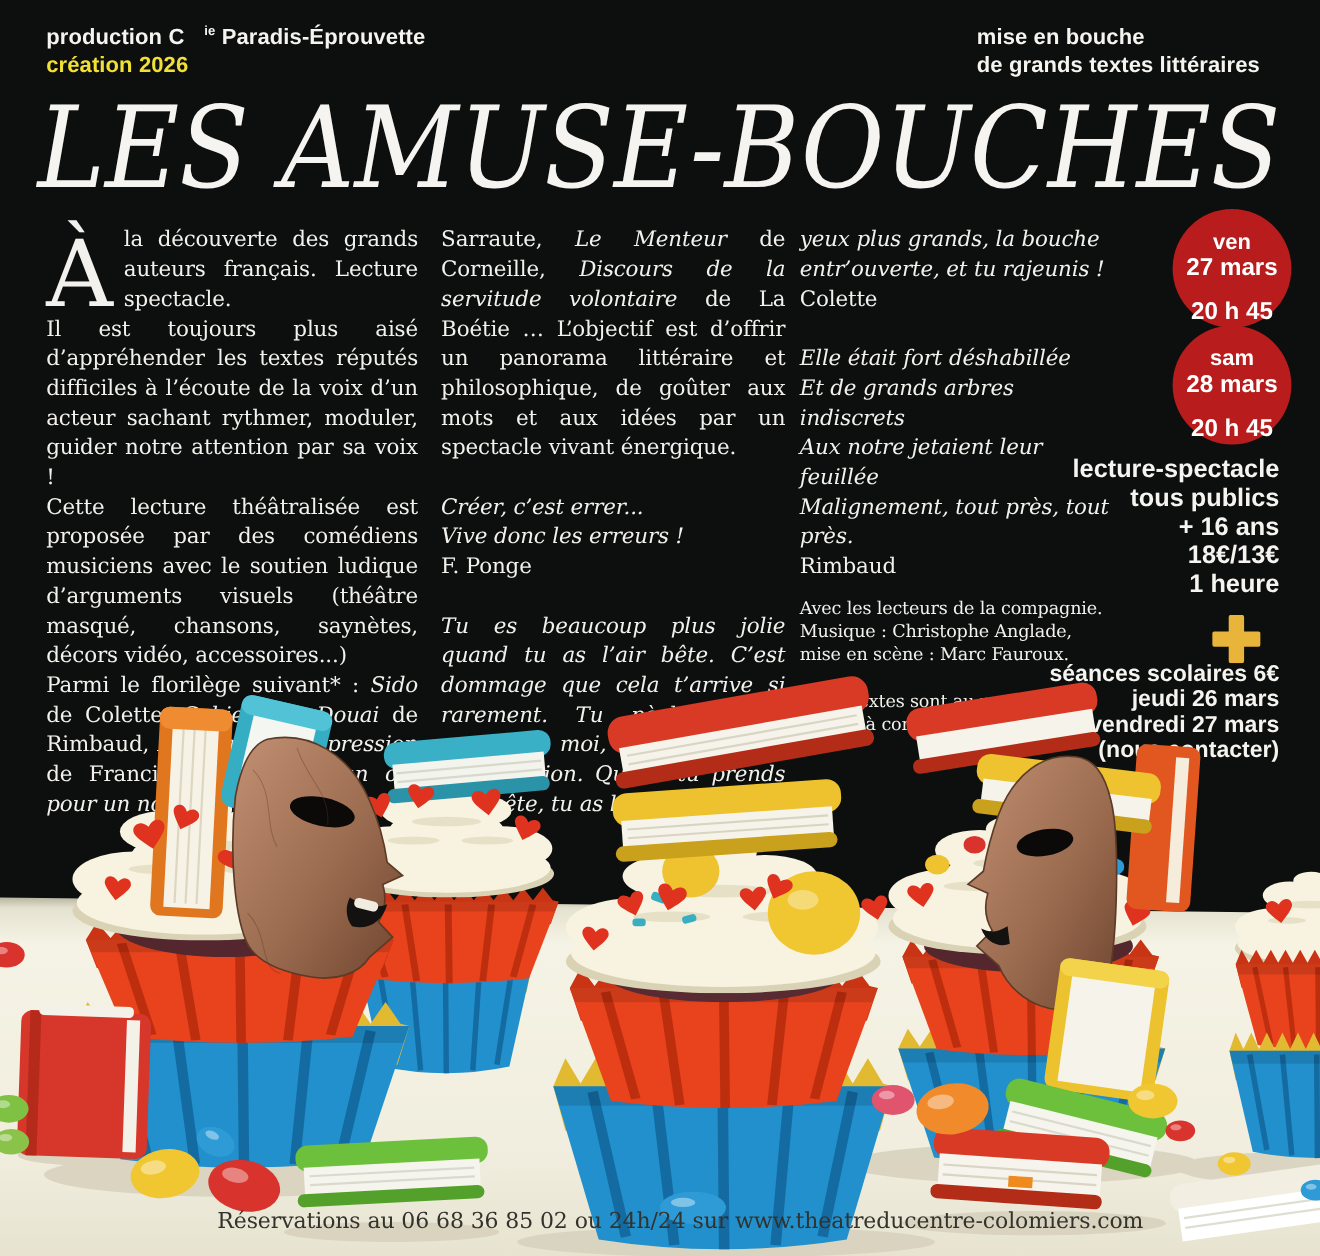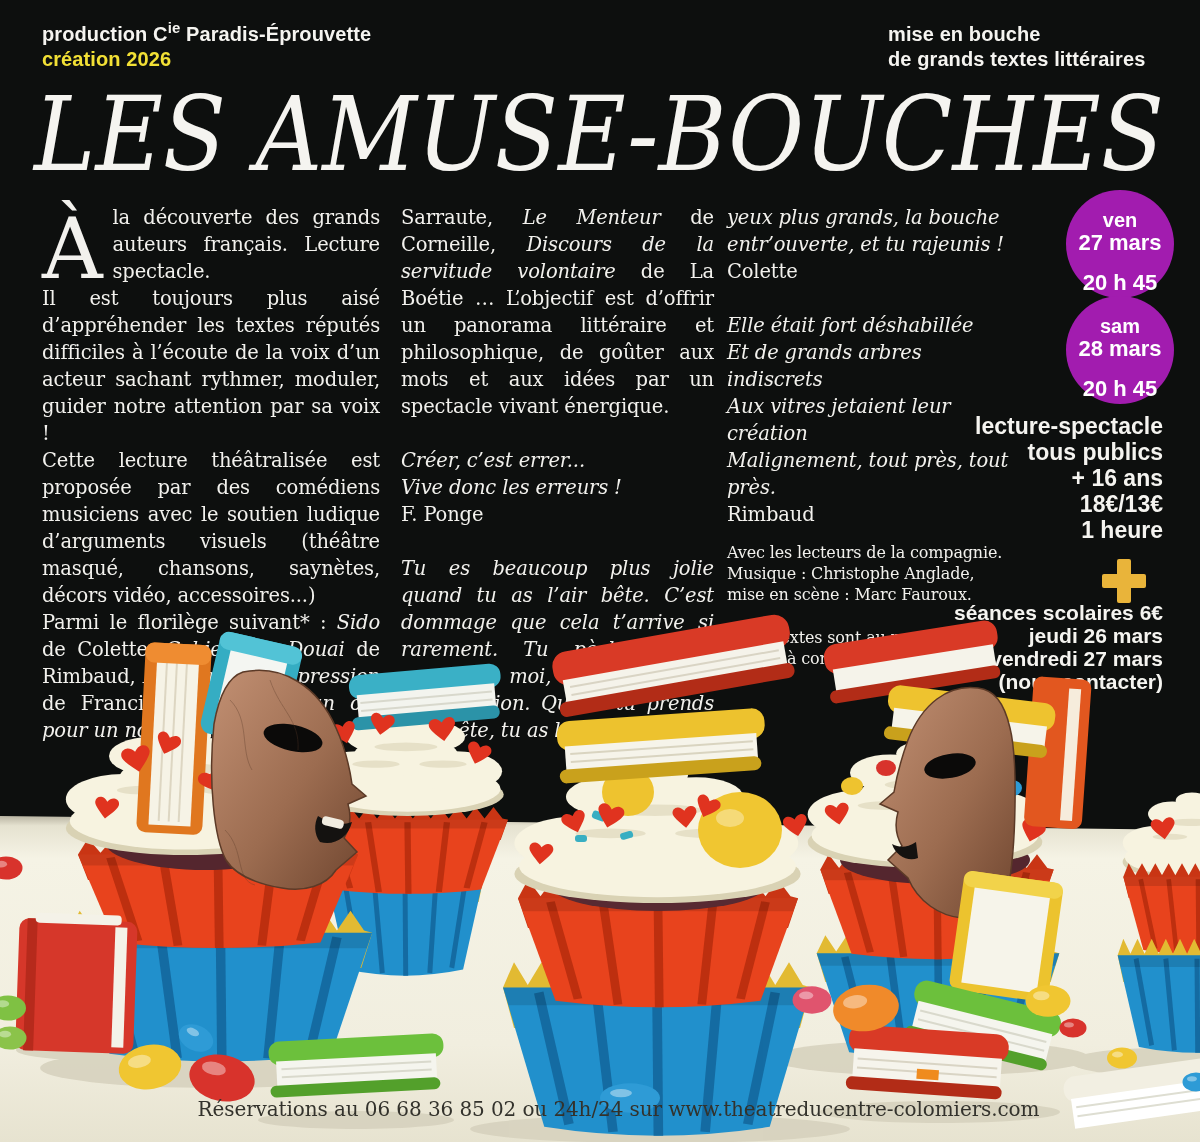--- a/index.html
+++ b/index.html
@@ -5,21 +5,21 @@
   html,body { margin:0; padding:0; background:#2a2a2a; }
   .poster {
     position:relative; width:1200px; height:1142px; margin:0 auto;
     background:#0d0f0e; overflow:hidden;
     font-family:"Liberation Sans", sans-serif; color:#f5f4f0;
   }
   
   .hd { position:absolute; font-weight:700; font-size:20px; line-height:25px; letter-spacing:.1px; }
   .hd-left { left:42px; top:22px; }
   .hd-left .creation { color:#f2e035; }
-  .hd sup { font-size:15px; line-height:0; vertical-align:super; }
+  .hd sup { font-size:12px; line-height:0; vertical-align:super;margin-left:18px; }
   .hd-right { left:888px; top:22px; }
   
   .title-svg { position:absolute; left:0; top:64px; }
   
   .col {
     position:absolute; top:204px; color:#f2f1ed;
     font-family:"DejaVu Serif", serif; font-size:19.5px; line-height:27px; letter-spacing:-0.15px;
   }
   .col i { font-style:italic; }
   .col-1 { left:42px; width:338px; text-align:justify; }
@@ -27,21 +27,21 @@
   .col-3 { left:727px; width:287px; }
   .dropcap {
     float:left; font-family:"DejaVu Serif", serif;
     font-size:84px; line-height:70px; padding:10px 10px 0 0;
   }
   .credits  { margin-top:14px; font-size:16px; line-height:21px; }
   .footnote { margin-top:22px; font-size:16px; line-height:21px; }
   
   .circle {
     position:absolute; left:1066px; width:108px; height:108px; border-radius:50%;
-    background:#a21caf; text-align:center; font-weight:700; color:#fff;
+    background:#b91c1c; text-align:center; font-weight:700; color:#fff;
   }
   .circle .day  { margin-top:19px; font-size:20px; line-height:22px; }
   .circle .date { font-size:22px; line-height:24px; }
   .circle .time { font-size:22px; line-height:24px;margin-top:16px; }
   .c1 { top:190px; } .c2 { top:296px; }
   .side { position:absolute; right:37px; text-align:right; font-weight:700; }
   .side-main { top:413px; font-size:23px; line-height:26px; }
   .side-main .row { margin:0; }
   .gap8  { margin-top:8px; }
   .gap10 { margin-top:10px; }
@@ -70,21 +70,21 @@
     <text x="34" y="106" font-family="'DejaVu Serif', serif" font-style="italic" font-size="103" fill="#f5f4f0" textLength="1130" lengthAdjust="spacingAndGlyphs">LES AMUSE-BOUCHES</text>
   </svg>
 
   <div class="col col-1">
     <span class="dropcap">À</span><span><span>la découverte des grands auteurs français. Lecture spectacle.</span><br><span>Il est toujours plus aisé d’appréhender les textes réputés difficiles à l’écoute de la voix d’un acteur sachant rythmer, moduler, guider notre attention par sa voix !</span><br><span>Cette lecture théâtralisée est proposée par des comédiens musiciens avec le soutien ludique d’arguments visuels (théâtre masqué, chansons, saynètes, décors vidéo, accessoires...)</span><br><span>Parmi le florilège suivant* : </span><i>Sido</i><span> de Colette, </span><i>Cahiers de Douai</i><span> de Rimbaud, </span><i>La Rage de l’expression</i><span> de Francis Ponge, </span><i>Pour un oui pour un non</i><span> de Nathalie</span></span>
   </div>
 
   <div class="col col-2"><span>Sarraute, </span><i>Le Menteur</i><span> de Corneille, </span><i>Discours de la servitude volontaire</i><span> de La Boétie … L’objectif est d’offrir un panorama littéraire et philosophique, de goûter aux mots et aux idées par un spectacle vivant énergique.</span><br><br><i>Créer, c’est errer...</i><br><i>Vive donc les erreurs !</i><br><span>F. Ponge</span><br><br><i>Tu es beaucoup plus jolie quand tu as l’air bête. C’est dommage que cela t’arrive si rarement. Tu pèches déjà, comme moi, par excès d’expression. Quand tu prends l’air bête, tu as les</i></div>
 
   <div class="col col-3">
-    <div><i>yeux plus grands, la bouche entr’ouverte, et tu rajeunis !</i><br><span>Colette</span><br><br><i>Elle était fort déshabillée</i><br><i>Et de grands arbres indiscrets</i><br><i>Aux vitres jetaient leur création</i><br><i>Malignement, tout près, tout près.</i><br><span>Rimbaud</span></div>
+    <div><i>yeux plus grands, la bouche entr’ouverte, et tu rajeunis !</i><br><span>Colette</span><br><br><i>Elle était fort déshabillée</i><br><i>Et de grands arbres indiscrets</i><br><i>Aux notre jetaient leur feuillée</i><br><i>Malignement, tout près, tout près.</i><br><span>Rimbaud</span></div>
     <div class="credits"><span>Avec les lecteurs de la compagnie.</span><br><span>Musique : Christophe Anglade,</span><br><span>mise en scène : Marc Fauroux.</span></div>
     <div class="footnote"><span>* Ces textes sont au programme</span><br><span>du Bac à compter de 2026.</span></div>
   </div>
 
   <div class="circle c1">
     <div class="day">ven</div>
     <div class="date">27 mars</div>
     <div class="time">20 h 45</div>
   </div>
   <div class="circle c2">

